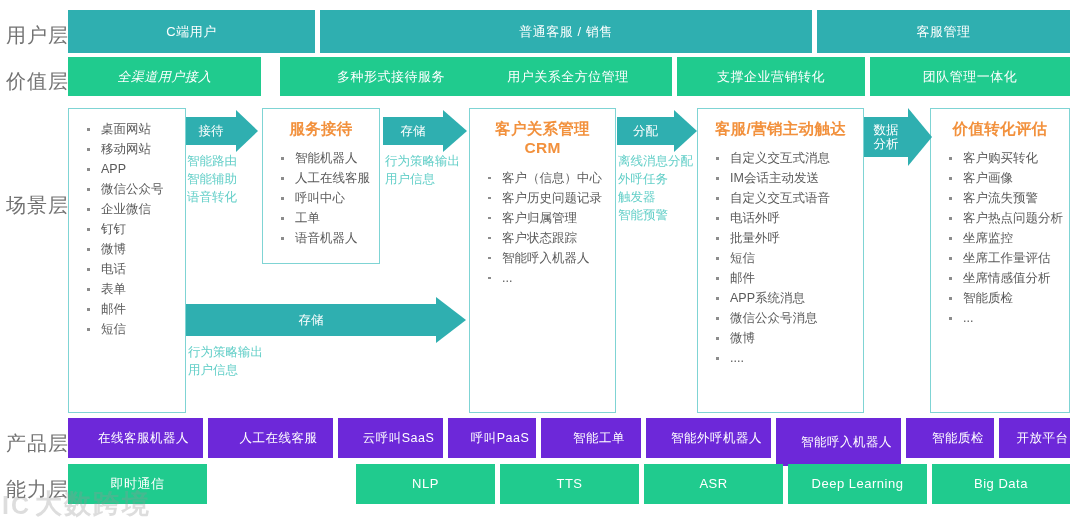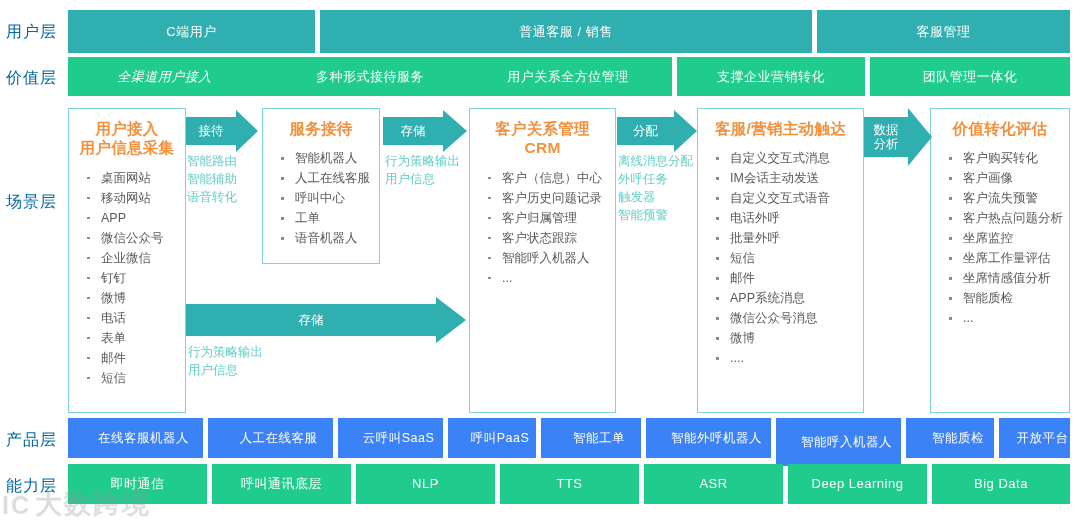--- a/index.html
+++ b/index.html
@@ -7,33 +7,33 @@
     width:1080px;height:522px;
     font-family:"Liberation Sans","DejaVu Sans",sans-serif;
     -webkit-font-smoothing:antialiased;
     overflow:hidden;position:relative;
   }
   #diagram{position:relative;width:1080px;height:522px;}
 
   
   .row-label{
     position:absolute;left:6px;width:58px;
-    color:#0369a1;font-size:16px;letter-spacing:1px;
+    color:#737373;font-size:20px;letter-spacing:1px;
     text-align:left;white-space:nowrap;
   }
 
   
   .band-box{
     position:absolute;display:flex;align-items:center;justify-content:center;
     color:#ffffff;font-size:13px;letter-spacing:.5px;text-align:right;
     box-sizing:border-box;line-height:1.2;
   }
   .user-box{background:#2fafb0;}
   .value-box{background:#20cb8e;}
-  .product-box{background:#3b82f6;font-size:12.5px;padding-left:16px;}
+  .product-box{background:#6d28d9;font-size:12.5px;padding-left:16px;}
   .ability-box{background:#20cb8e;font-size:13px;}
 
   
   .scene-card{
     position:absolute;box-sizing:border-box;
     border:1px solid #7fd4d4;background:#ffffff;
   }
   .scene-title{
     color:#f2913d;font-weight:bold;font-size:15.5px;text-align:center;
     line-height:1.25;margin-top:10px;white-space:pre-line;letter-spacing:.3px;
@@ -89,28 +89,26 @@
   <div class="row-label" style="top:68px">价值层</div>
   <div class="row-label" style="top:192px">场景层</div>
   <div class="row-label" style="top:430px">产品层</div>
   <div class="row-label" style="top:476px">能力层</div>
 
   <div class="band-box user-box" style="left:68px;top:10px;width:247px;height:43px;">C端用户</div>
   <div class="band-box user-box" style="left:320px;top:10px;width:492px;height:43px;">普通客服 / 销售</div>
   <div class="band-box user-box" style="left:817px;top:10px;width:253px;height:43px;">客服管理</div>
 
   <div class="band-box value-box" style="left:68px;top:57px;width:193px;height:39px;font-style:italic;">全渠道用户接入</div>
-  <div class="band-box value-box" style="left:259px;top:57px;width:222px;height:39px;">多种形式接待服务</div>
+  <div class="band-box value-box" style="left:280px;top:57px;width:222px;height:39px;">多种形式接待服务</div>
   <div class="band-box value-box" style="left:464px;top:57px;width:208px;height:39px;">用户关系全方位管理</div>
   <div class="band-box value-box" style="left:677px;top:57px;width:188px;height:39px;">支撑企业营销转化</div>
   <div class="band-box value-box" style="left:870px;top:57px;width:200px;height:39px;">团队管理一体化</div>
 
   <div class="scene-card" style="left:68px;top:108px;width:118px;height:305px;">
-    <div class="scene-title">用户接入
-用户信息采集</div>
     <ul class="scene-list">
       <li>桌面网站</li>
       <li>移动网站</li>
       <li>APP</li>
       <li>微信公众号</li>
       <li>企业微信</li>
       <li>钉钉</li>
       <li>微博</li>
       <li>电话</li>
       <li>表单</li>
@@ -221,21 +219,20 @@
   <div class="band-box product-box" style="left:208px;top:418px;width:125px;height:40px;">人工在线客服</div>
   <div class="band-box product-box" style="left:338px;top:418px;width:105px;height:40px;">云呼叫SaaS</div>
   <div class="band-box product-box" style="left:448px;top:418px;width:88px;height:40px;">呼叫PaaS</div>
   <div class="band-box product-box" style="left:541px;top:418px;width:100px;height:40px;">智能工单</div>
   <div class="band-box product-box" style="left:646px;top:418px;width:125px;height:40px;">智能外呼机器人</div>
   <div class="band-box product-box" style="left:776px;top:418px;width:125px;height:48px;">智能呼入机器人</div>
   <div class="band-box product-box" style="left:906px;top:418px;width:88px;height:40px;">智能质检</div>
   <div class="band-box product-box" style="left:999px;top:418px;width:71px;height:40px;">开放平台</div>
 
   <div class="band-box ability-box" style="left:68px;top:464px;width:139px;height:40px;">即时通信</div>
-  <div class="band-box ability-box" style="left:212px;top:464px;width:139px;height:40px;">呼叫通讯底层</div>
   <div class="band-box ability-box" style="left:356px;top:464px;width:139px;height:40px;">NLP</div>
   <div class="band-box ability-box" style="left:500px;top:464px;width:139px;height:40px;">TTS</div>
   <div class="band-box ability-box" style="left:644px;top:464px;width:139px;height:40px;">ASR</div>
   <div class="band-box ability-box" style="left:788px;top:464px;width:139px;height:40px;">Deep Learning</div>
   <div class="band-box ability-box" style="left:932px;top:464px;width:138px;height:40px;">Big Data</div>
 
   <div class="watermark">
     <span class="wm-logo">IC</span><span>大数跨境</span>
   </div>
 

